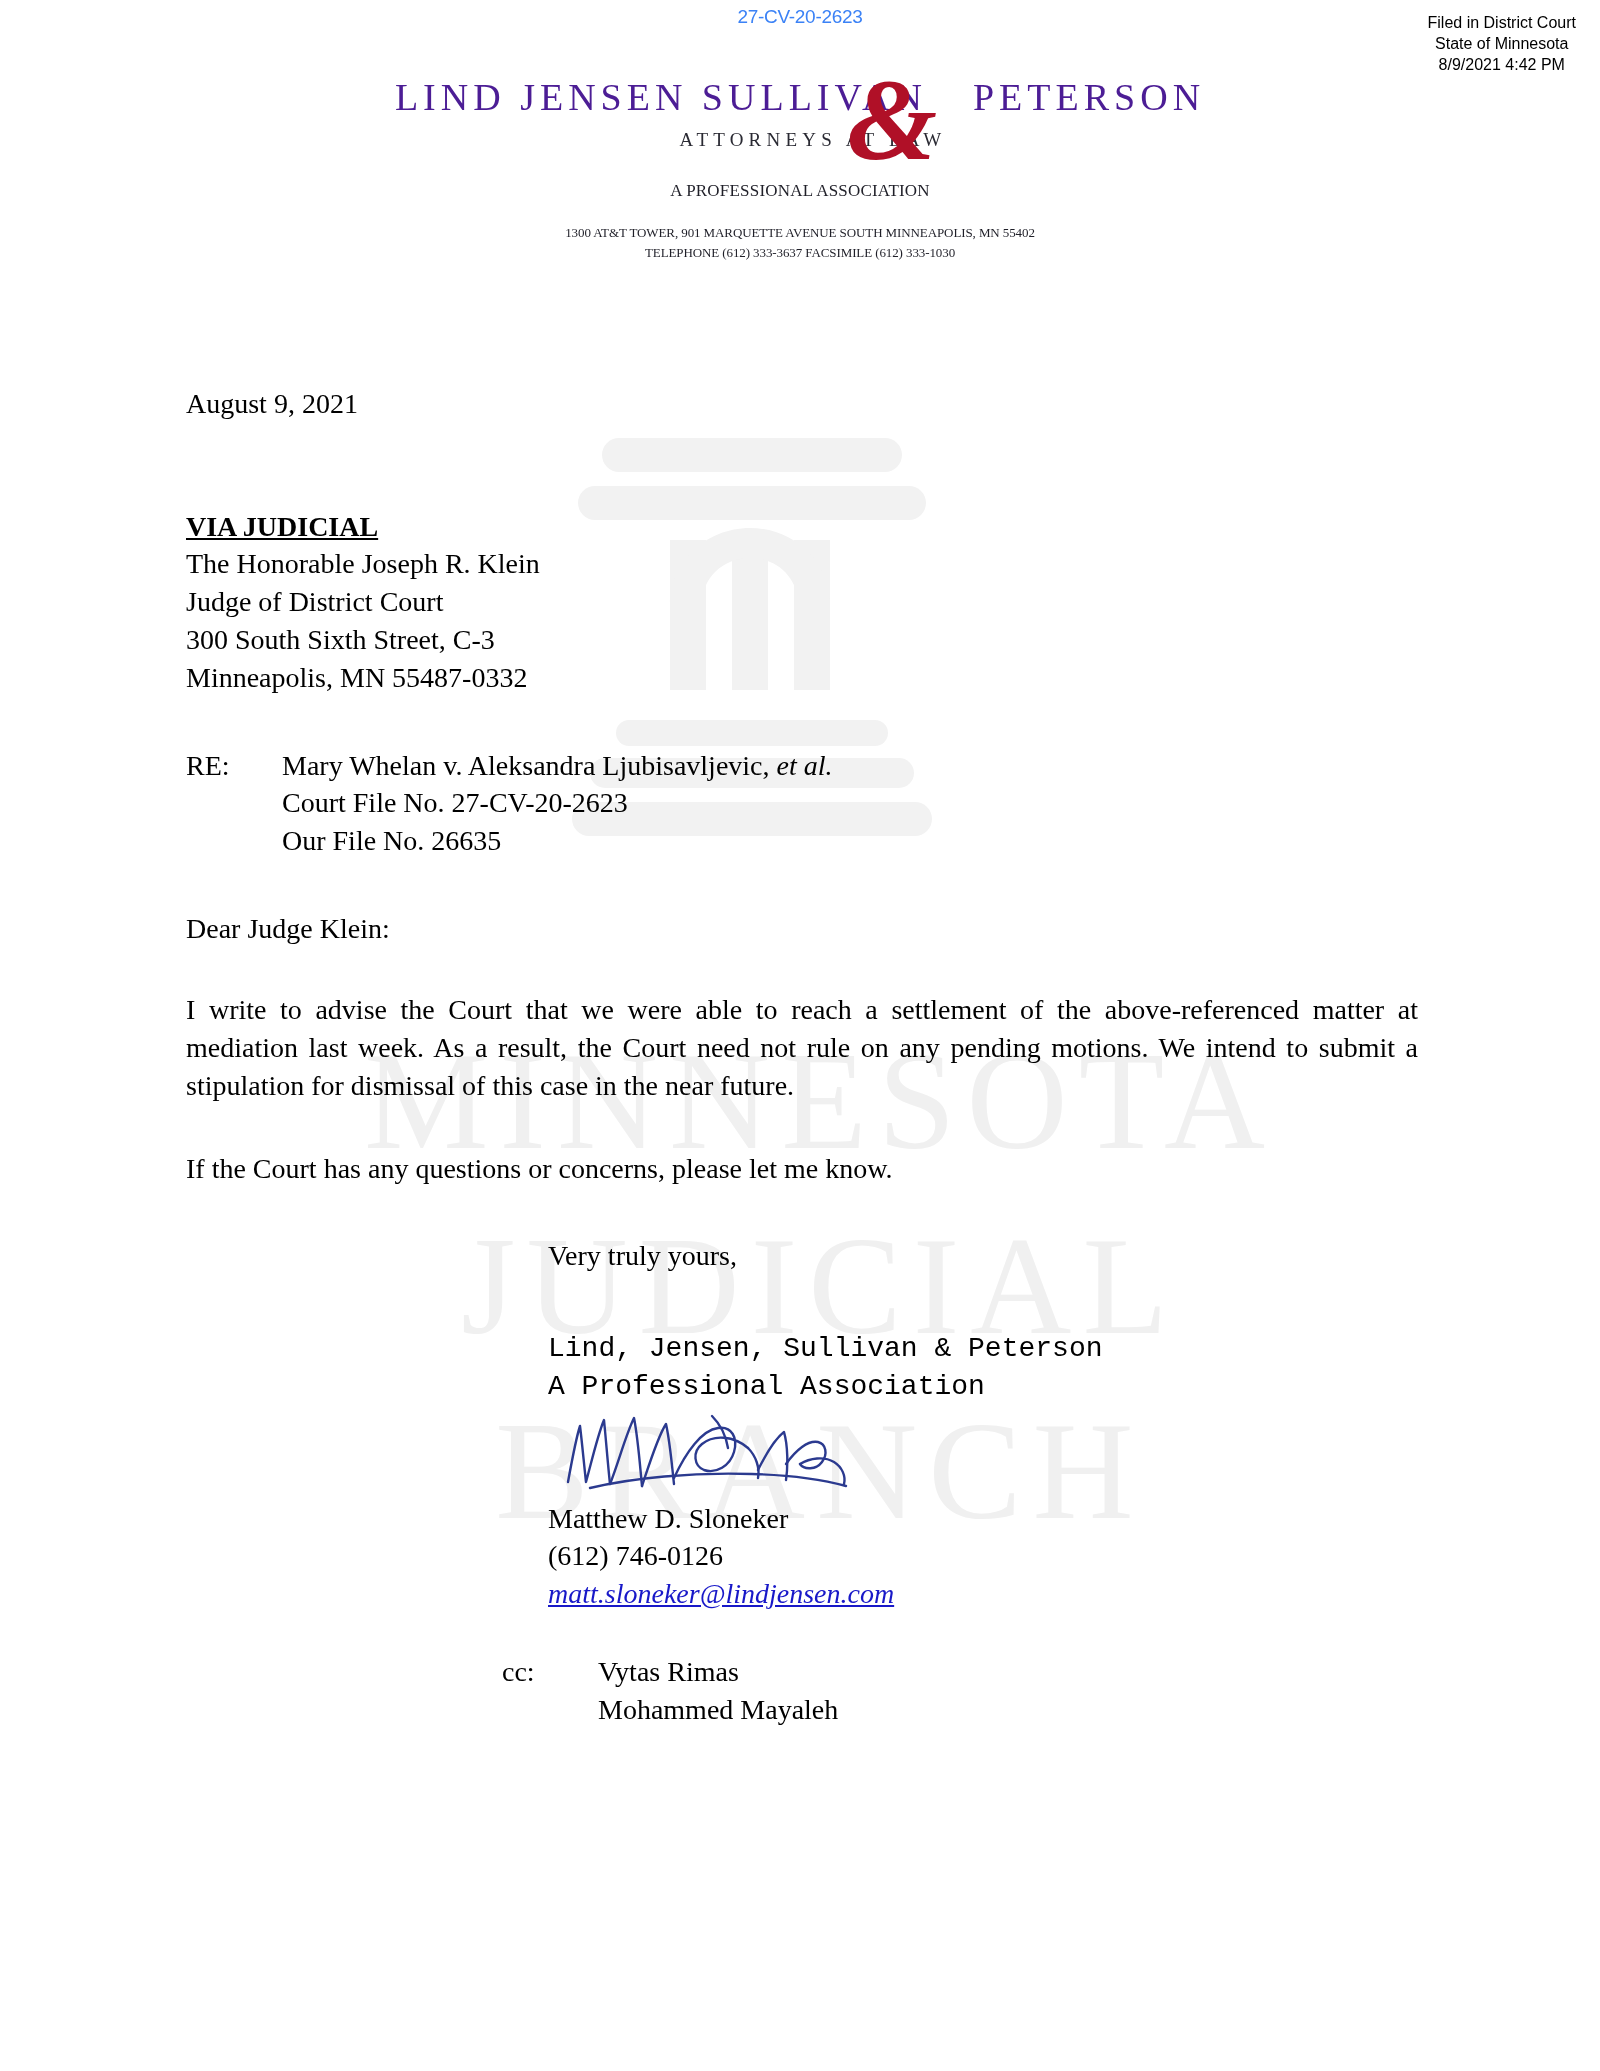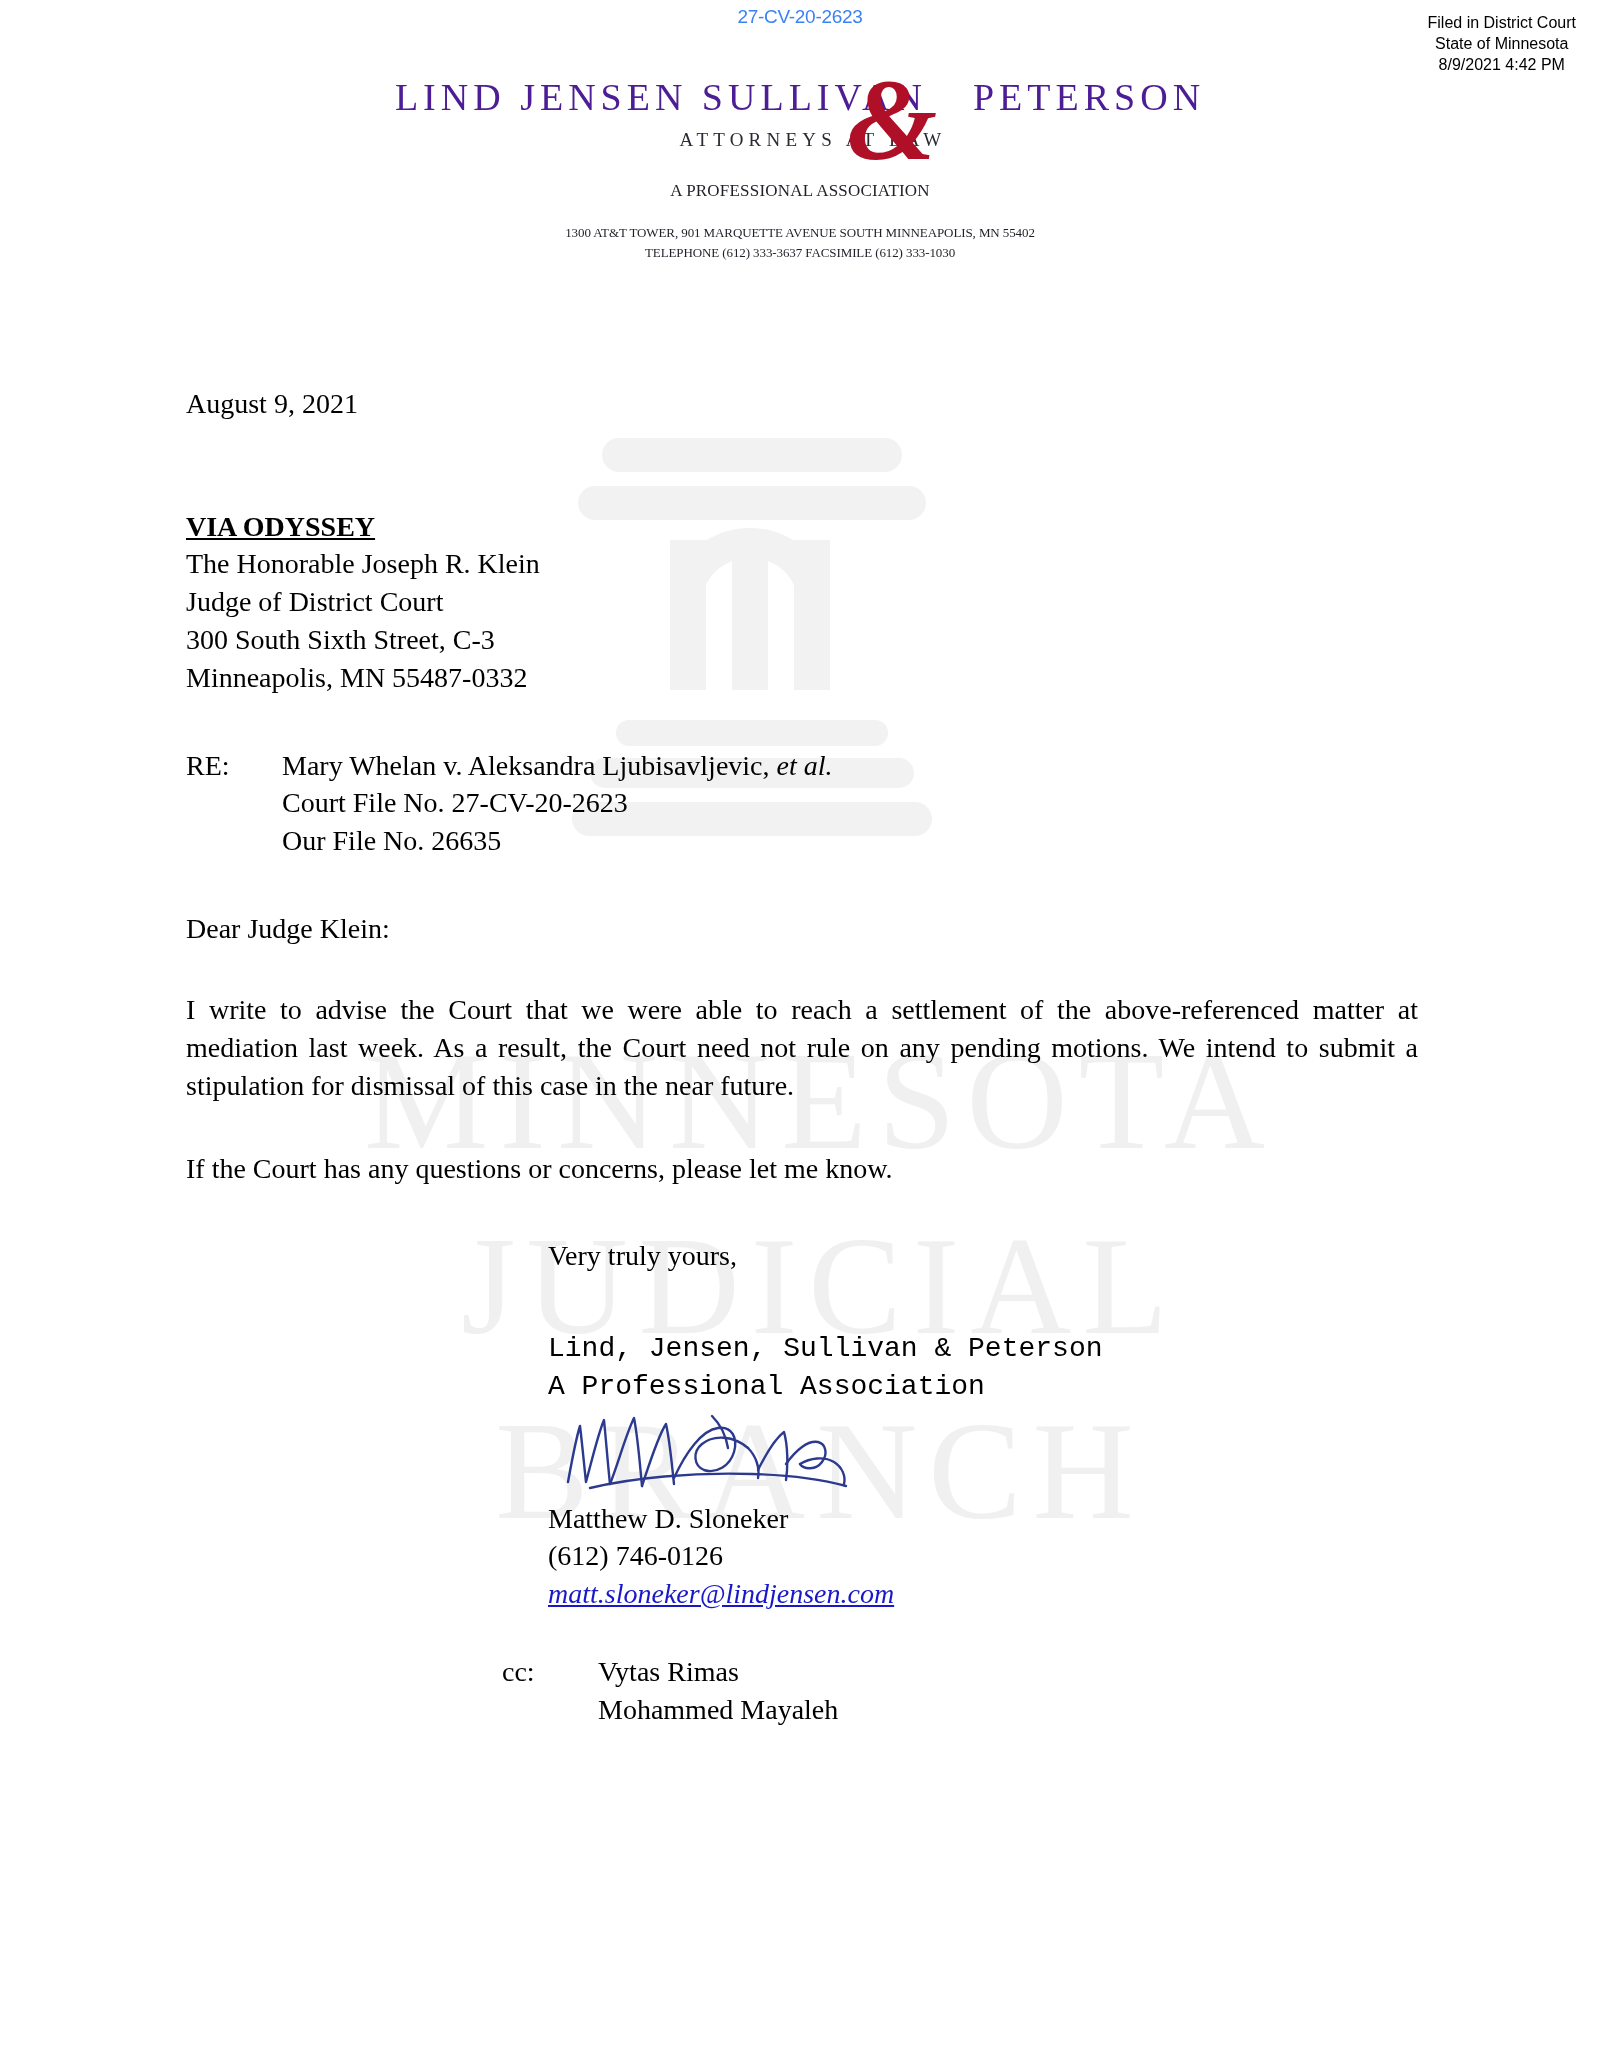--- a/index.html
+++ b/index.html
@@ -227,21 +227,21 @@
     <div class="lh-addr">
       <div>1300 AT&amp;T TOWER, 901 MARQUETTE AVENUE SOUTH MINNEAPOLIS, MN 55402</div>
       <div>TELEPHONE (612) 333-3637 FACSIMILE (612) 333-1030</div>
     </div>
   </div>
 
   <div class="body">
 
     <div class="date-line">August 9, 2021</div>
 
-    <div class="via">VIA ODYSSEY</div>
+    <div class="via">VIA JUDICIAL</div>
 
     <div class="addr-block">
       <div>The Honorable Joseph R. Klein</div>
       <div>Judge of District Court</div>
       <div>300 South Sixth Street, C-3</div>
       <div>Minneapolis, MN  55487-0332</div>
     </div>
 
     <div class="re-block">
       <div class="re-label">RE:</div>

